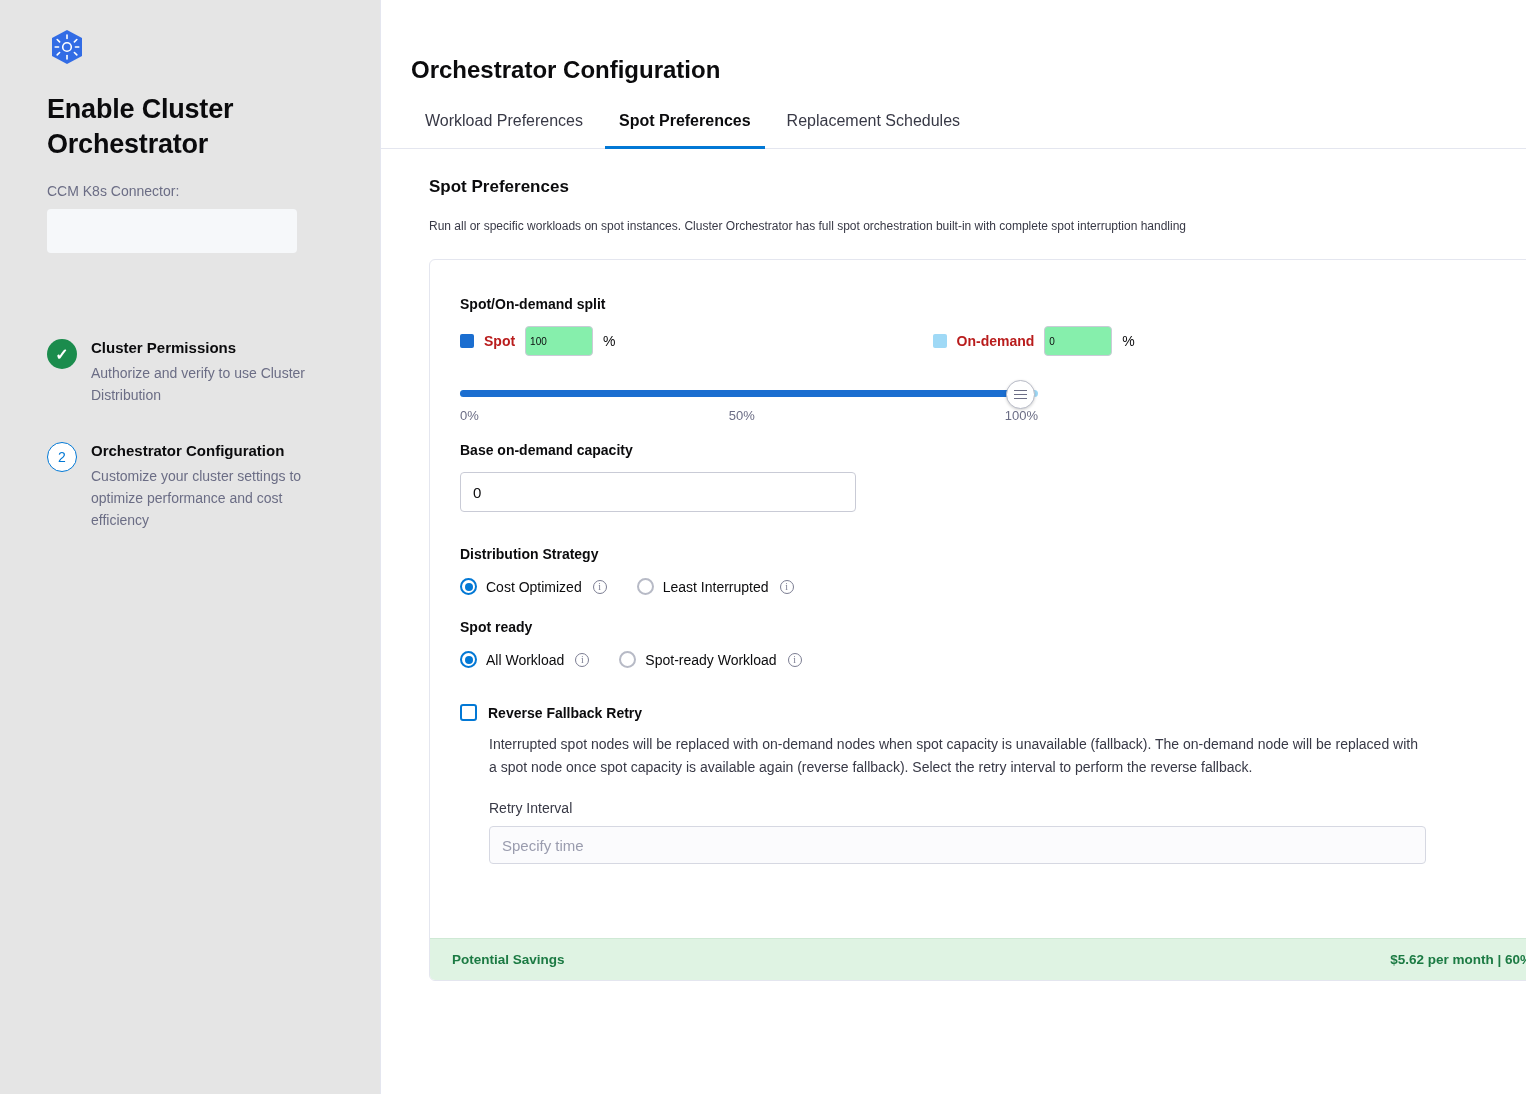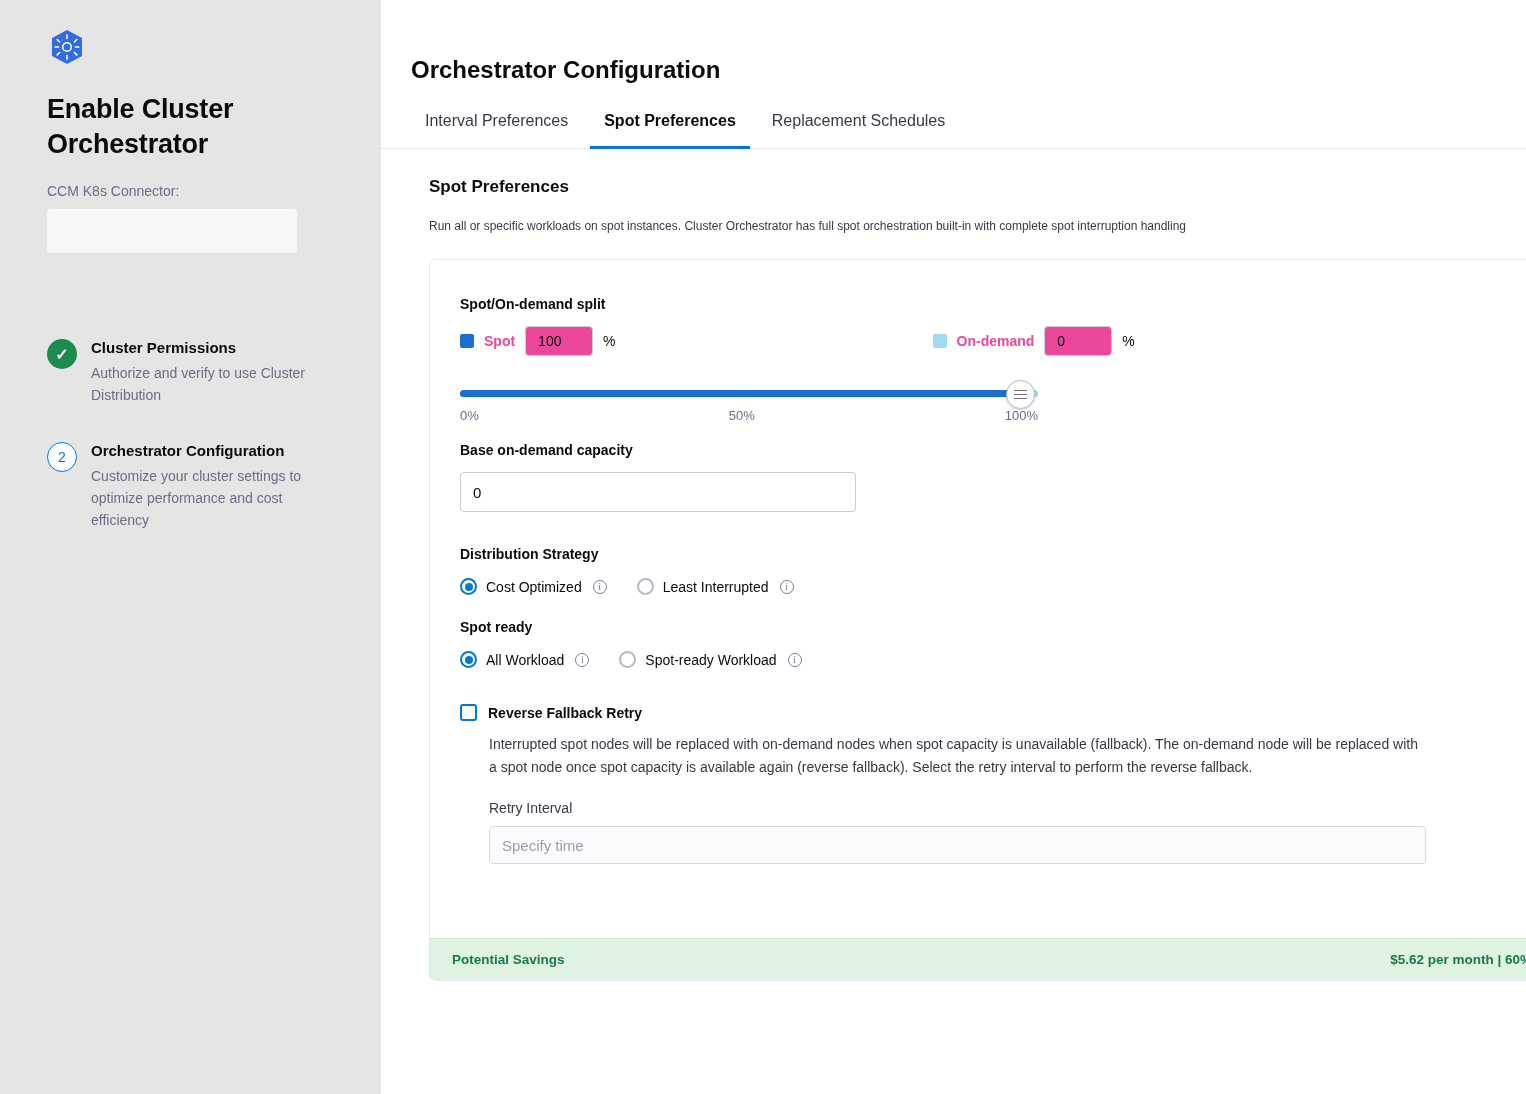--- a/index.html
+++ b/index.html
@@ -136,30 +136,30 @@
   .split-row {
     display: flex;
     align-items: center;
     margin-bottom: 20px;
   }
   .split-item { display: flex; align-items: center; gap: 10px; }
   .split-item.ondemand { margin-left: 317px; }
   .swatch { width: 14px; height: 14px; border-radius: 2px; }
   .swatch.spot { background: #1b6ed0; }
   .swatch.ondemand { background: #9fd9f6; }
-  .split-name { font-size: 14px; font-weight: bold; color: #ec4899; }
+  .split-name { font-size: 14px; font-weight: bold; color: #b91c1c; }
   .num-input {
     width: 68px; height: 30px;
     border: 1px solid #c9cbd6;
     border-radius: 4px;
-    font-size: 14px;
-    padding: 0 12px;
+    font-size: 10px;
+    padding: 0 4px;
     color: #0b0b0d;
     font-family: "Liberation Sans", sans-serif;
-    background: #ec4899;
+    background: #86efac;
   }
   .pct { font-size: 14px; color: #0b0b0d; }
 
   .slider-wrap { width: 578px; margin-left: 0; position: relative; height: 44px; }
   .slider-track {
     position: absolute; top: 14px; left: 0;
     width: 578px; height: 7px; border-radius: 4px;
     background: #9fd9f6;
   }
   .slider-fill {
@@ -306,21 +306,21 @@
       </div>
     </div>
   </aside>
 
   <main class="main">
     <div class="main-header">
       <h2 class="main-title">Orchestrator Configuration</h2>
     </div>
 
     <nav class="tabs">
-      <div class="tab">Interval Preferences</div>
+      <div class="tab">Workload Preferences</div>
       <div class="tab active">Spot Preferences</div>
       <div class="tab">Replacement Schedules</div>
     </nav>
 
     <div class="content">
       <h3 class="section-title">Spot Preferences</h3>
       <p class="section-desc">Run all or specific workloads on spot instances. Cluster Orchestrator has full spot orchestration built-in with complete spot interruption handling</p>
 
       <div class="card">
         <div class="card-body">

